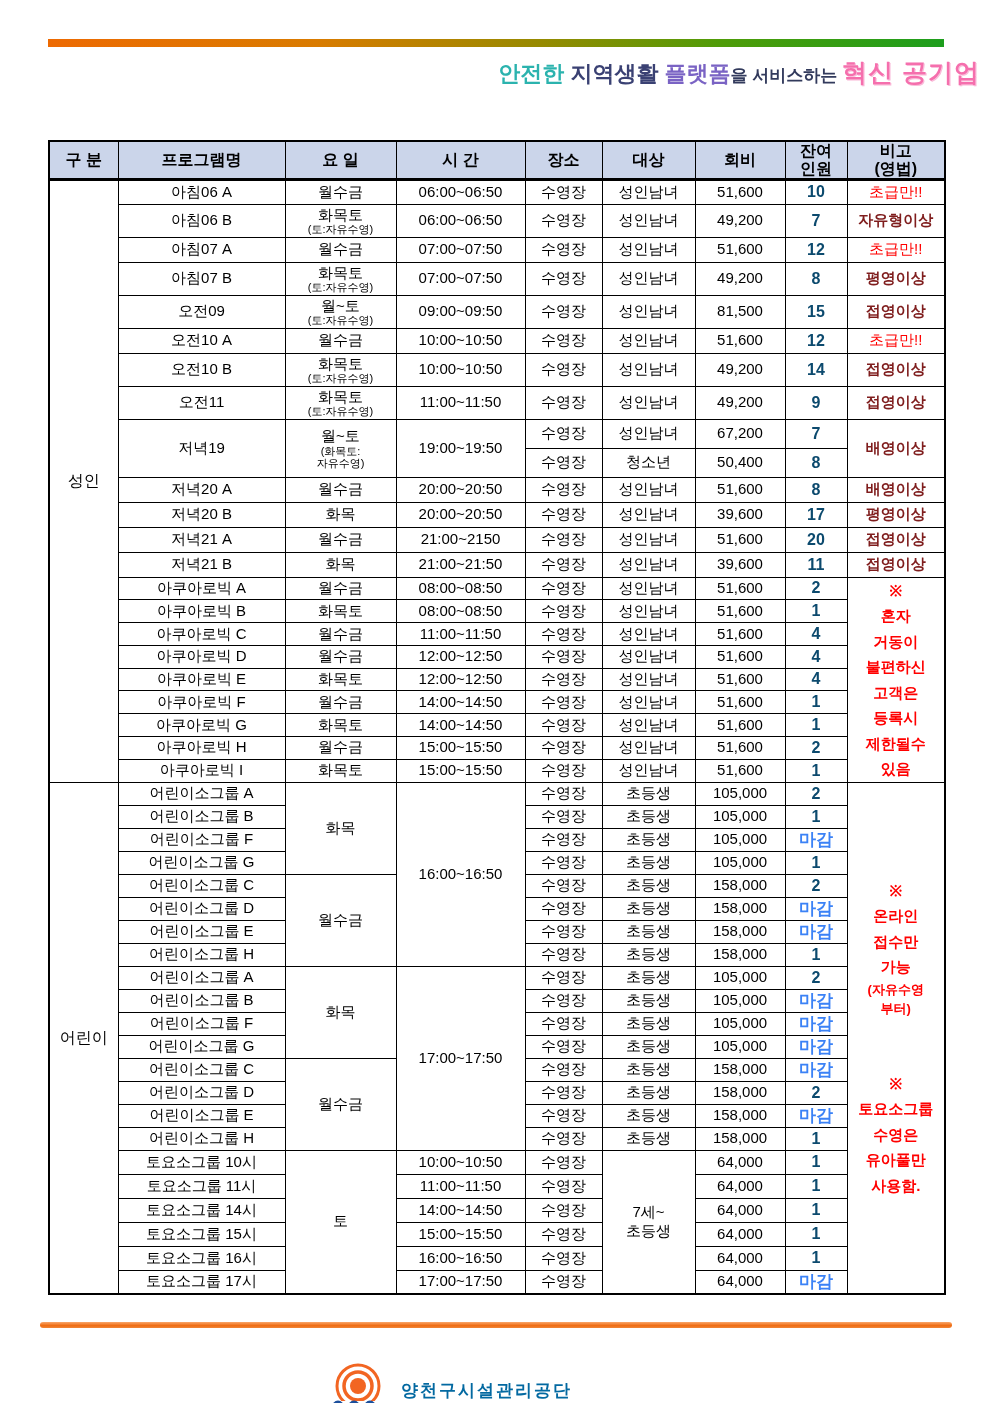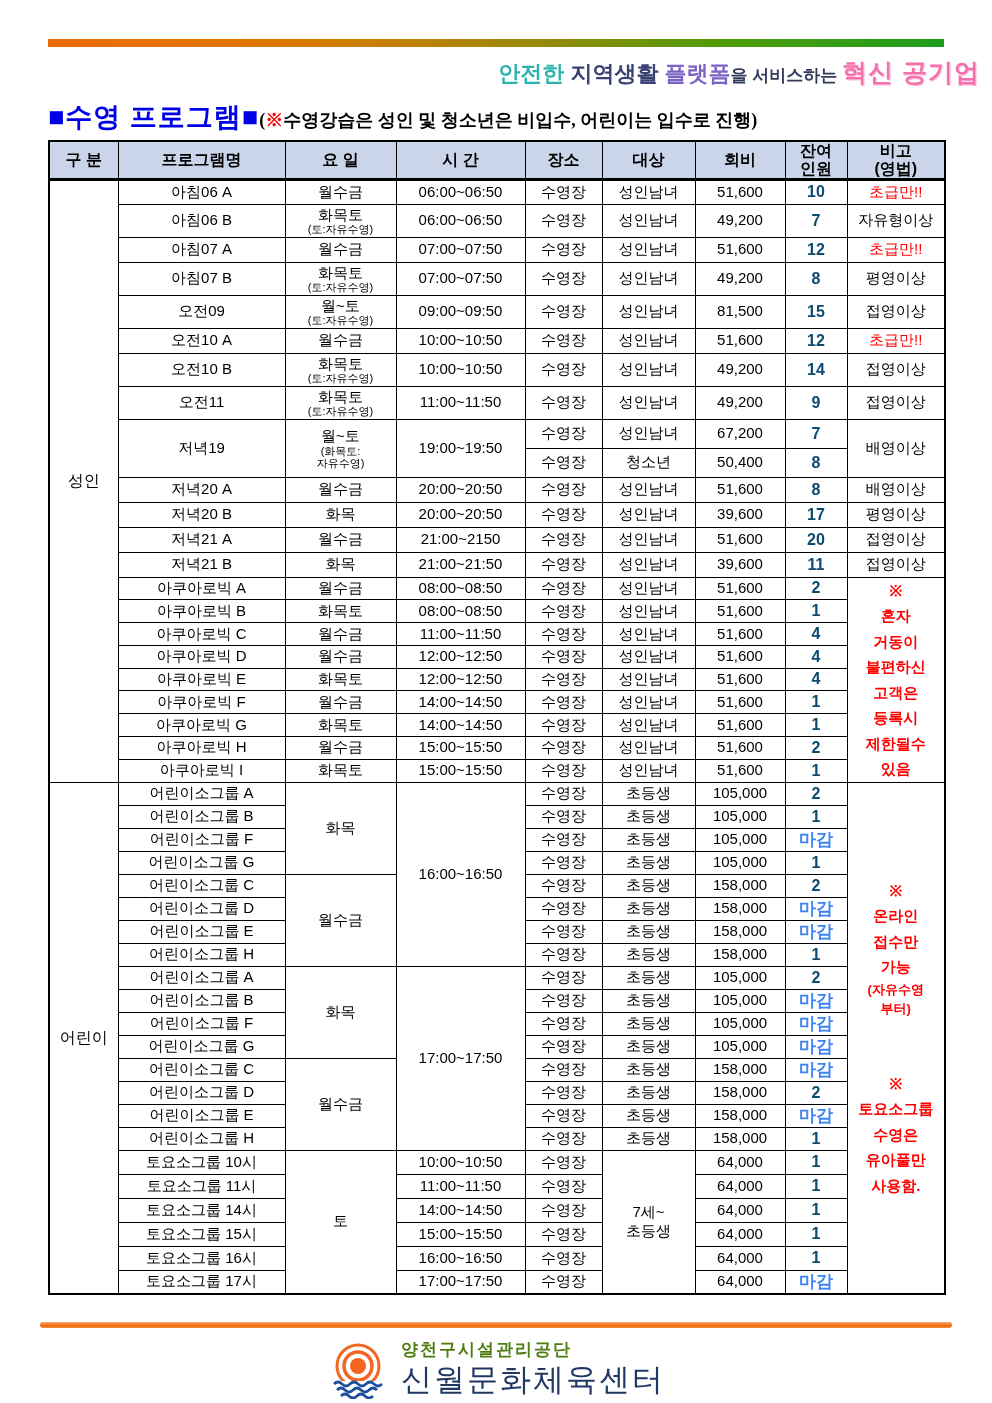--- a/index.html
+++ b/index.html
@@ -28,48 +28,45 @@
   table.sched thead th{border-bottom:3px solid #000;}
   td{font-size:15px;}
   .cmain{white-space:pre-line;line-height:1.25;}
   .csub{white-space:pre-line;font-size:11px;line-height:1.1;margin-top:-1px;}
   .rh-s{height:25px;} .rh-d{height:33px;} .rh-n{height:29px;}
   .rh-a{height:22px;border-radius:10px;} .rh-k{height:23px;} .rh-t{height:24px;}
   .c-group{font-size:16px;}
   .c-num{color:#0c4a6e;font-weight:bold;font-size:16px;}
   .c-closed{color:#3b82f6;font-weight:bold;font-size:17px;}
   .c-red{color:#FF0000;font-weight:normal;font-size:15px;}
-  .c-blue{color:#000000;font-weight:normal;font-size:15px;}
+  .c-blue{color:#7f1d1d;font-weight:bold;font-size:15px;}
   .c-note{color:#FF0000;font-weight:bold;font-size:15px;}
   .c-note .cmain{line-height:1.7;}
   .c-note .csub{font-size:13px;line-height:1.5;margin-top:0;}
   .cgap{margin-top:52px;}
 
   .footline{position:absolute;left:40px;top:1322px;width:912px;height:6px;
         background:linear-gradient(180deg,#F9A76B,#EF6C12 60%,#F08638);border-radius:3px;}
   .logo{position:absolute;left:0;top:1338px;width:992px;display:flex;justify-content:center;
         align-items:center;gap:12px;}
   .logo-text{text-align:left;}
-  .logo-org{color:#4d7c0f;font-size:17px;font-weight:bold;letter-spacing:2px;}
+  .logo-org{color:#0369a1;font-size:17px;font-weight:bold;letter-spacing:2px;margin-top:41px;}
   .logo-center{color:#1F3864;font-size:31px;font-weight:normal;letter-spacing:2px;margin-top:-2px;}
 </style>
 </head>
 <body>
 
 <div class="page">
 
   <div class="topbar"></div>
 
   <div class="branding">
     <span class="b-safe">안전한 </span><span class="b-local">지역생활 </span><span class="b-platform">플랫폼</span><span class="b-service">을 서비스하는 </span><span class="b-innov">혁신 공기업</span>
   </div>
 
-  <div class="titleline">
-    <span class="title-main">■수영 프로그램■</span><span class="title-note"><span>(</span><span class="star">※</span><span>수영강습은 성인 및 청소년은 비입수, 어린이는 입수로 진행)</span></span>
-  </div>
 
   <table class="sched">
     <colgroup>
       <col style="width:69px">
         <col style="width:167px">
         <col style="width:111px">
       <col style="width:129px">
         <col style="width:77px">
         <col style="width:93px">
       <col style="width:90px">

